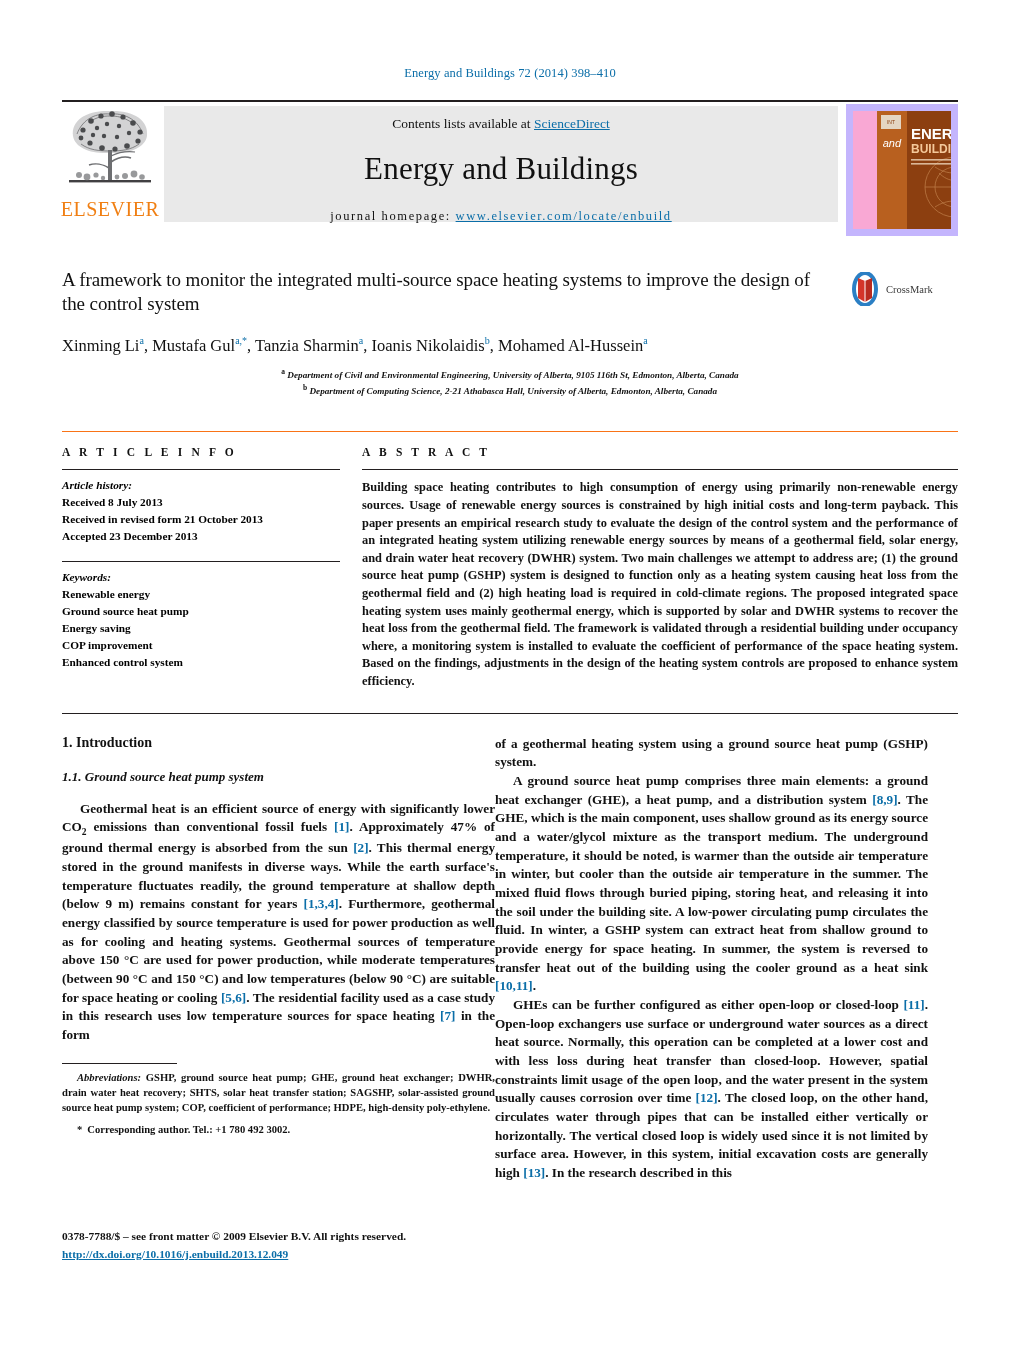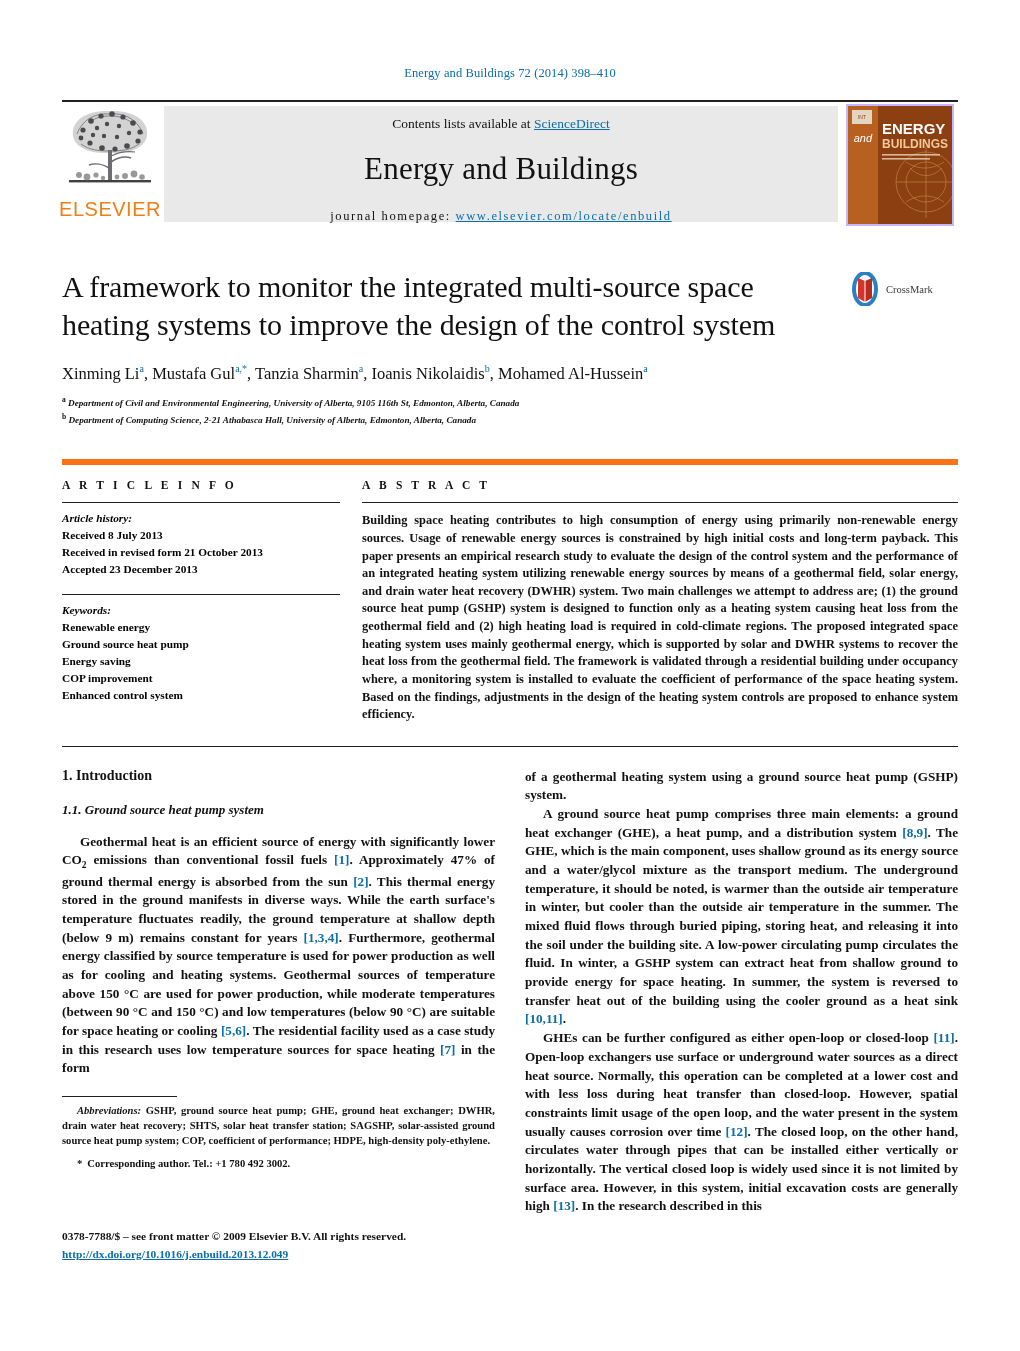--- a/index.html
+++ b/index.html
@@ -47,21 +47,21 @@
     width: 96px;
     flex: 0 0 96px;
     display: flex;
     flex-direction: column;
     justify-content: flex-start;
     align-items: center;
     padding-top: 4px;
   }
   .tree-svg { display:block; }
   .elsevier-word {
-    font-family: Liberation Sans, sans-serif;
+    font-family: Liberation Serif, serif;
     font-size: 20px;
     letter-spacing: 0.5px;
     color: #f07f13;
     line-height: 1;
     margin-top: 1px;
     font-weight: 400;
     text-align: center;
   }
   .center-block {
     flex: 1 1 auto;
@@ -97,34 +97,35 @@
     width: 112px;
     flex: 0 0 112px;
     margin-left: 8px;
     display:flex;
     align-items: flex-start;
     padding-top: 2px;
   }
   .cover {
     width: 104px;
     height: 118px;
-    border: 2px solid #c4b5fd;
+    border: 7px solid #c4b5fd;
     position: relative;
     overflow: hidden;
-    background: #84cc16;
+    background: #f9a8d4;
+    padding-left: 24px;
   }
   
   .title-wrap {
     margin-top: 44px;
     display: flex;
     align-items: flex-start;
   }
   .title-col { flex: 1 1 auto; padding-right: 14px; }
   h1.title {
-    font-size: 30px;
+    font-size: 19px;
     font-weight: 400;
     line-height: 1.28;
     margin: 0;
     color: #111;
     letter-spacing: -0.1px;
   }
   .crossmark {
     flex: 0 0 110px;
     width: 110px;
     display: flex;
@@ -145,27 +146,28 @@
     line-height: 1.3;
   }
   .authors sup { font-size: 10px; color:#0b6ea8; vertical-align: super; }
   .affil {
     margin-top: 10px;
     font-size: 9.2px;
     font-style: italic;
     font-weight: bold;
     line-height: 1.5;
     color: #111;
+    text-align: center;
   }
   .affil sup { font-style: normal; font-size: 7.5px; }
 
   
   .info-abstract {
     margin-top: 32px;
-    border-top: 6px solid #f97316;
+    border-top: 1px solid #f97316;
     padding-top: 14px;
     display: flex;
   }
   .col-info { flex: 0 0 278px; width: 278px; padding-right: 22px; }
   .col-abs  { flex: 1 1 auto; }
   .sec-head {
     font-size: 11.5px;
     font-weight: bold;
     letter-spacing: 3.2px;
     color: #111;
@@ -200,21 +202,20 @@
     font-size: 12.4px;
     font-weight: bold;
     margin-top: 10px;
   }
 
   
   .body-rule { border-top: 1px solid #231f20; margin-top: 22px; }
   .cols {
     margin-top: 21px;
     display: flex;
-    gap: 30px;
   }
   .col { width: 433px; flex: 0 0 433px; }
   h2.h2 {
     font-size: 14px;
     font-weight: bold;
     margin: 0 0 18px 0;
     color: #111;
   }
   h3.h3 {
     font-size: 13px;

